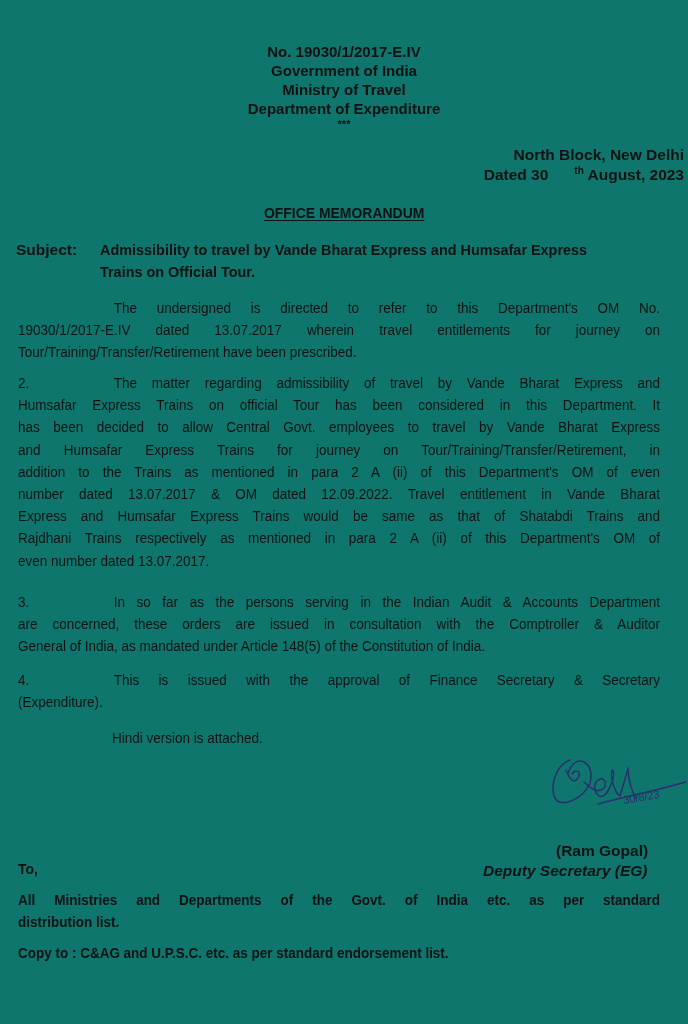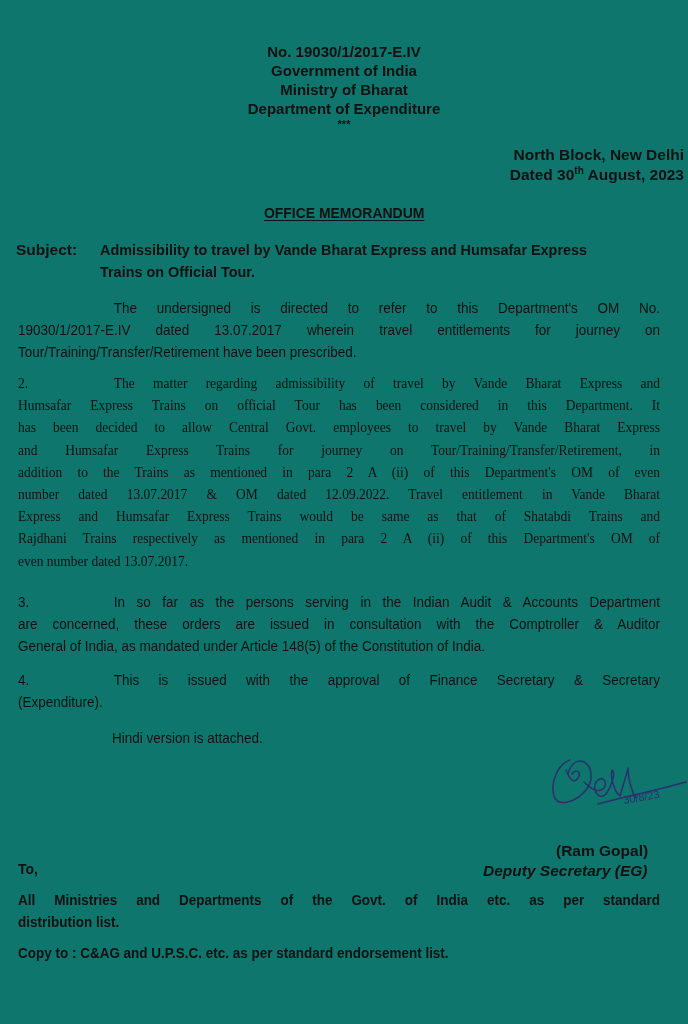--- a/index.html
+++ b/index.html
@@ -2,21 +2,21 @@
 <html><head>
 <meta charset="utf-8">
 <style>
   html, body { margin: 0; padding: 0; background: #ffffff; }
   body { width: 688px; height: 1024px; position: relative; overflow: hidden; color: #111; }
   .page { position: absolute; left: 0; top: 0; width: 688px; height: 1024px; background: #0f766e; padding-left: 24px; }
   .bold { font-family: "Liberation Sans", sans-serif; font-weight: bold; }
   .abs { position: absolute; }
   .hdr { left: 0; width: 688px; text-align: center; font-size: 15px; line-height: 19px; }
   .right-block { position: absolute; right: 28px; text-align: right; font-family: "Liberation Sans", sans-serif; font-weight: bold; font-size: 15.5px; line-height: 20px; }
-  sup { font-size: 10px; line-height: 0; vertical-align: 6px; }
+  sup { font-size: 10px; line-height: 0; vertical-align: 6px; margin-left: 26px; }
   .om-title { left: 0; width: 688px; text-align: center; }
   .om-title span { text-decoration: underline; text-underline-offset: 2px; display: inline-block; transform: scaleX(0.9); }
   .subject { font-family: "Liberation Sans", sans-serif; font-weight: bold; font-size: 15.5px; line-height: 22px; }
   .para {
     position: absolute; left: 18px; width: 642px;
     font-family: "Liberation Sans", sans-serif; font-size: 15.5px; line-height: 22.2px;
     text-align: justify; text-align-last: left;
   }
   .para .line { display: block; white-space: nowrap; text-align: justify; text-align-last: justify; }
   .para .line.last { text-align-last: left; }
@@ -29,21 +29,21 @@
   .justify-full { text-align: justify; text-align-last: justify; }
 </style>
 </head>
 <body>
 
 <div class="page">
 
   <div class="abs hdr bold" style="top:42px;">
     <div>No. 19030/1/2017-E.IV</div>
     <div>Government of India</div>
-    <div>Ministry of Bharat</div>
+    <div>Ministry of Travel</div>
     <div>Department of Expenditure</div>
     <div style="font-size:11px; line-height:12px;">***</div>
   </div>
 
   <div class="right-block" style="top:145px;">
     <div>North Block, New Delhi</div>
     <div><span>Dated 30</span><sup>th</sup><span> August, 2023</span></div>
   </div>
 
   <div class="abs om-title bold" style="top:204px; font-size:15.5px;">
@@ -57,21 +57,21 @@
   </div>
 
   <div class="para" style="top:297px;">
     <div class="narrow">
       <span class="line"><span class="indent"></span><span>The undersigned is directed to refer to this Department's OM No.</span></span>
       <span class="line">19030/1/2017-E.IV dated 13.07.2017 wherein travel entitlements for journey on</span>
       <span class="line last">Tour/Training/Transfer/Retirement have been prescribed.</span>
     </div>
   </div>
 
-  <div class="para" style="top:372px;font-family:Liberation Serif, serif;">
+  <div class="para" style="top:372px;">
     <div class="narrow">
       <span class="line"><span class="num">2.</span><span>The matter regarding admissibility of travel by Vande Bharat Express and</span></span>
       <span class="line">Humsafar Express Trains on official Tour has been considered in this Department. It</span>
       <span class="line">has been decided to allow Central Govt. employees to travel by Vande Bharat Express</span>
       <span class="line">and Humsafar Express Trains for journey on Tour/Training/Transfer/Retirement, in</span>
       <span class="line">addition to the Trains as mentioned in para 2 A (ii) of this Department's OM of even</span>
       <span class="line">number dated 13.07.2017 &amp; OM dated 12.09.2022. Travel entitlement in Vande Bharat</span>
       <span class="line">Express and Humsafar Express Trains would be same as that of Shatabdi Trains and</span>
       <span class="line">Rajdhani Trains respectively as mentioned in para 2 A (ii) of this Department's OM of</span>
       <span class="line last">even number dated 13.07.2017.</span>

